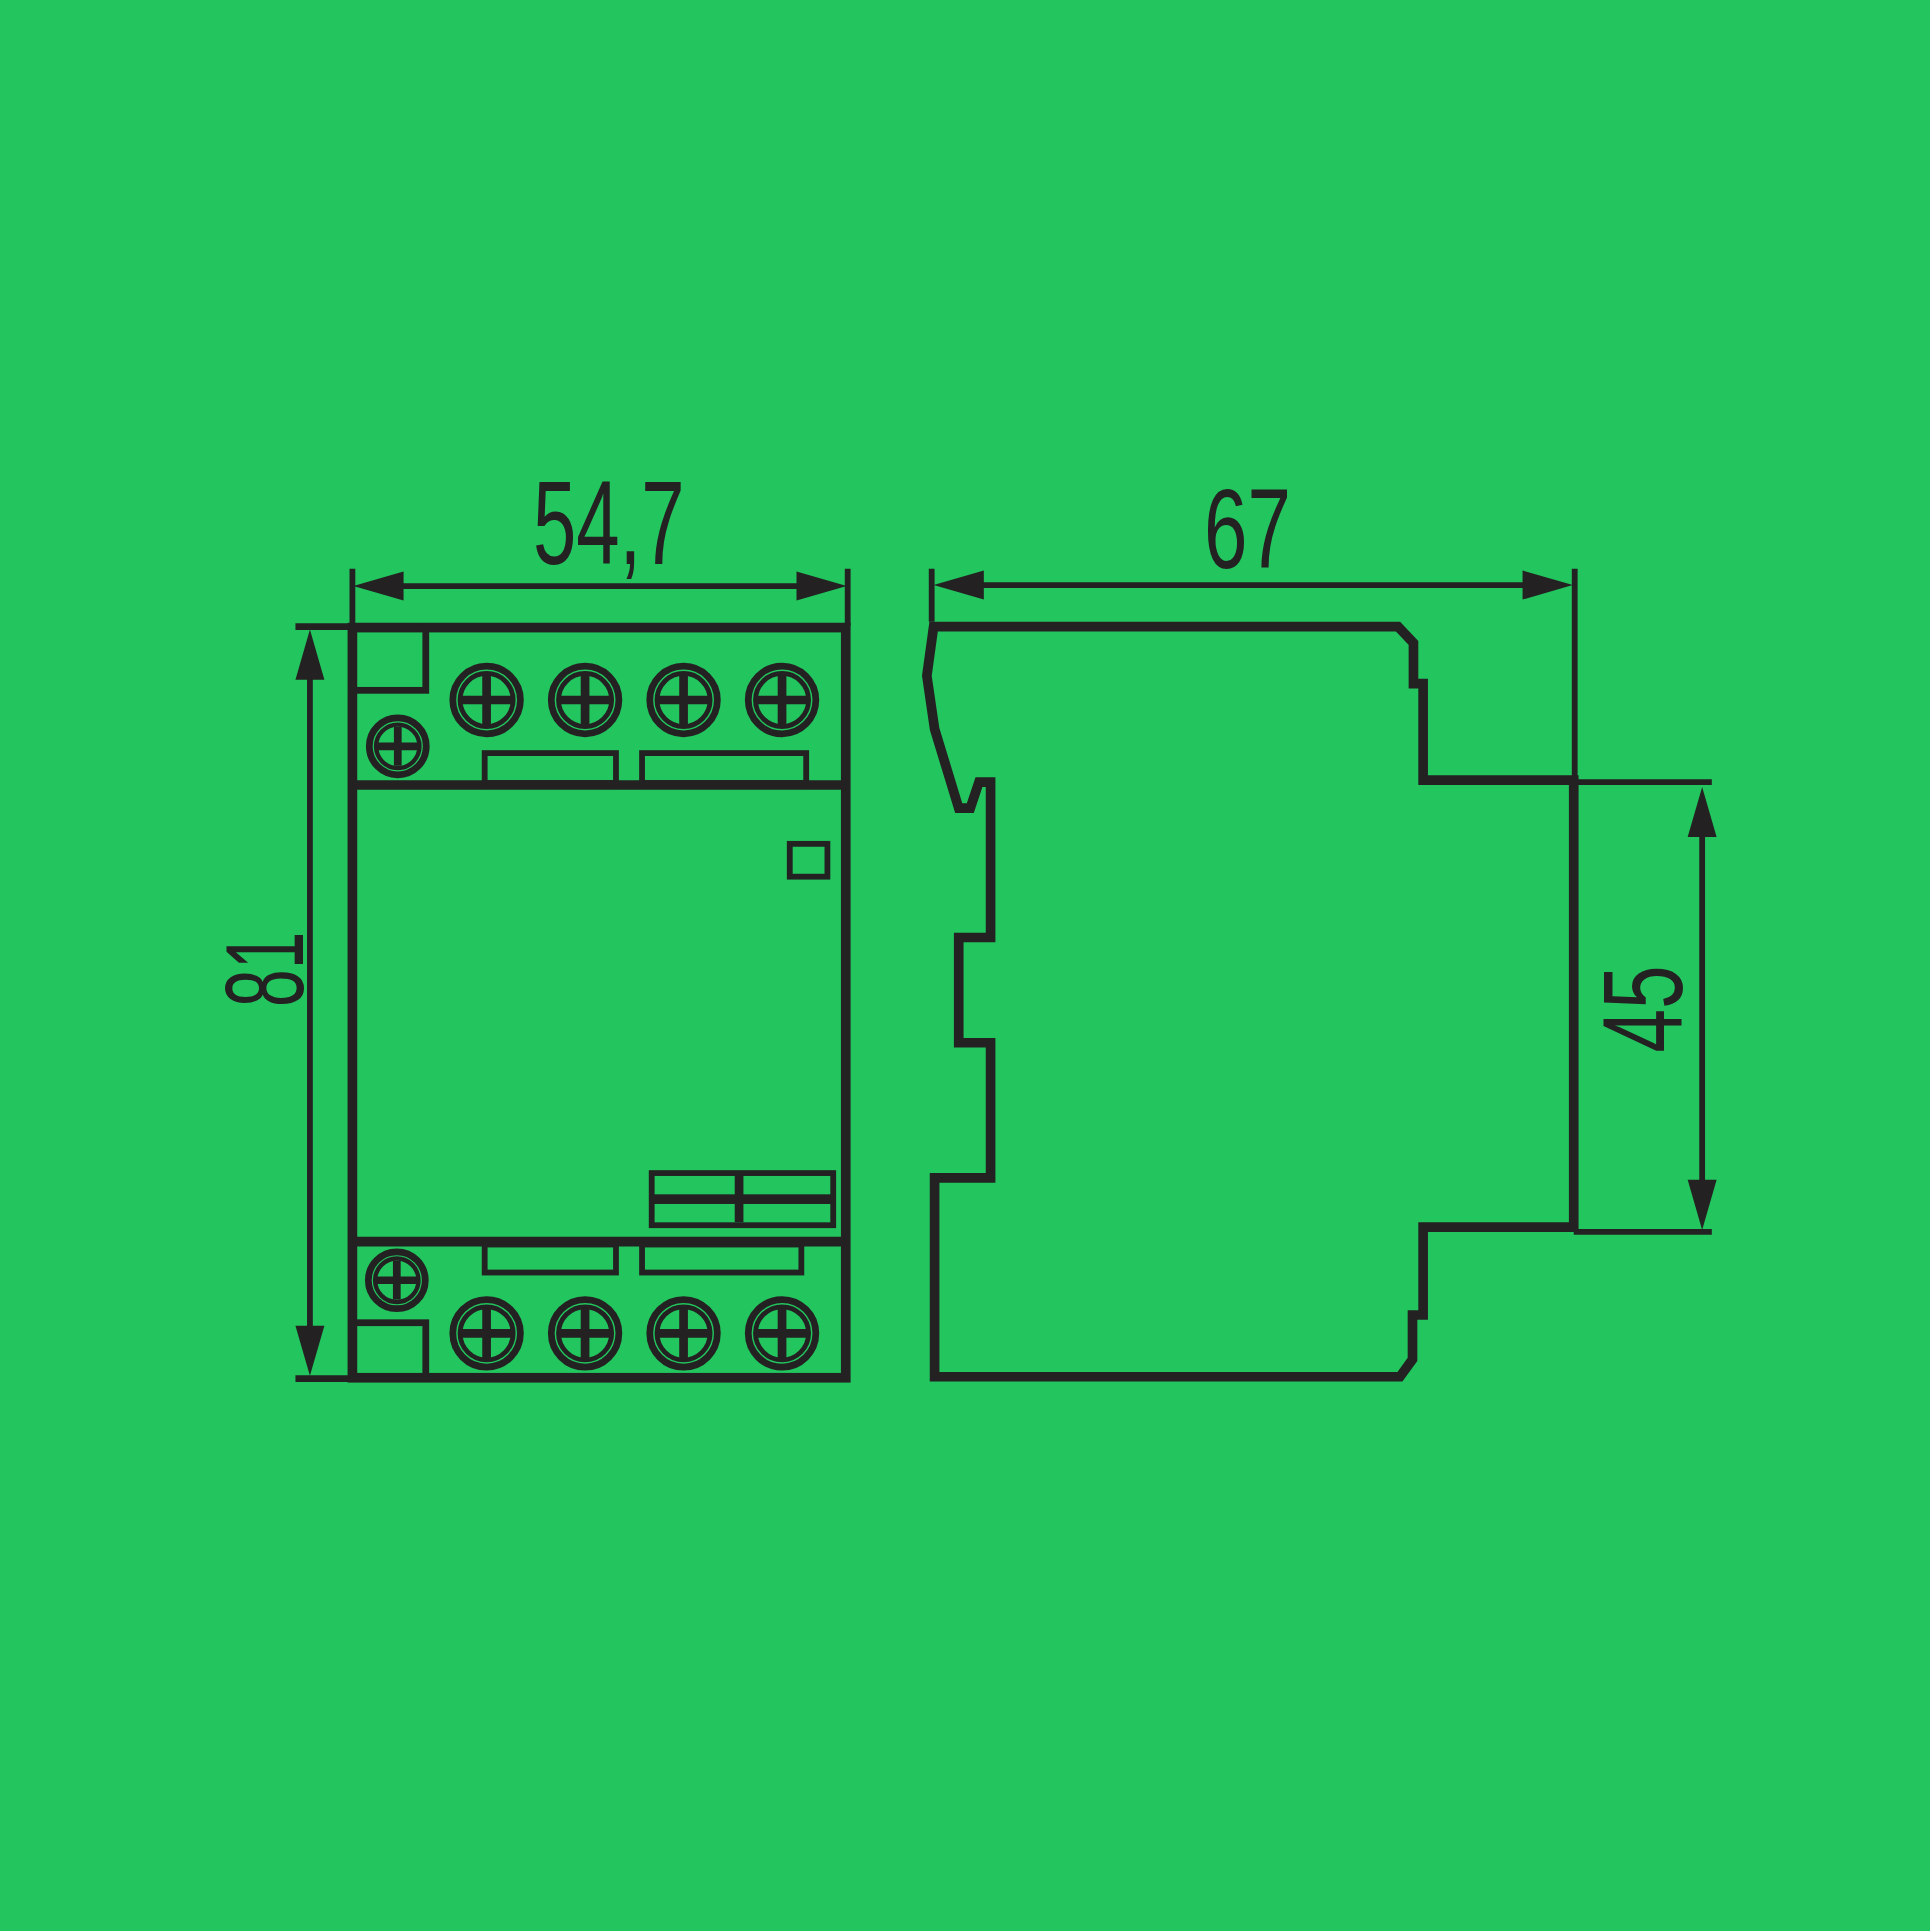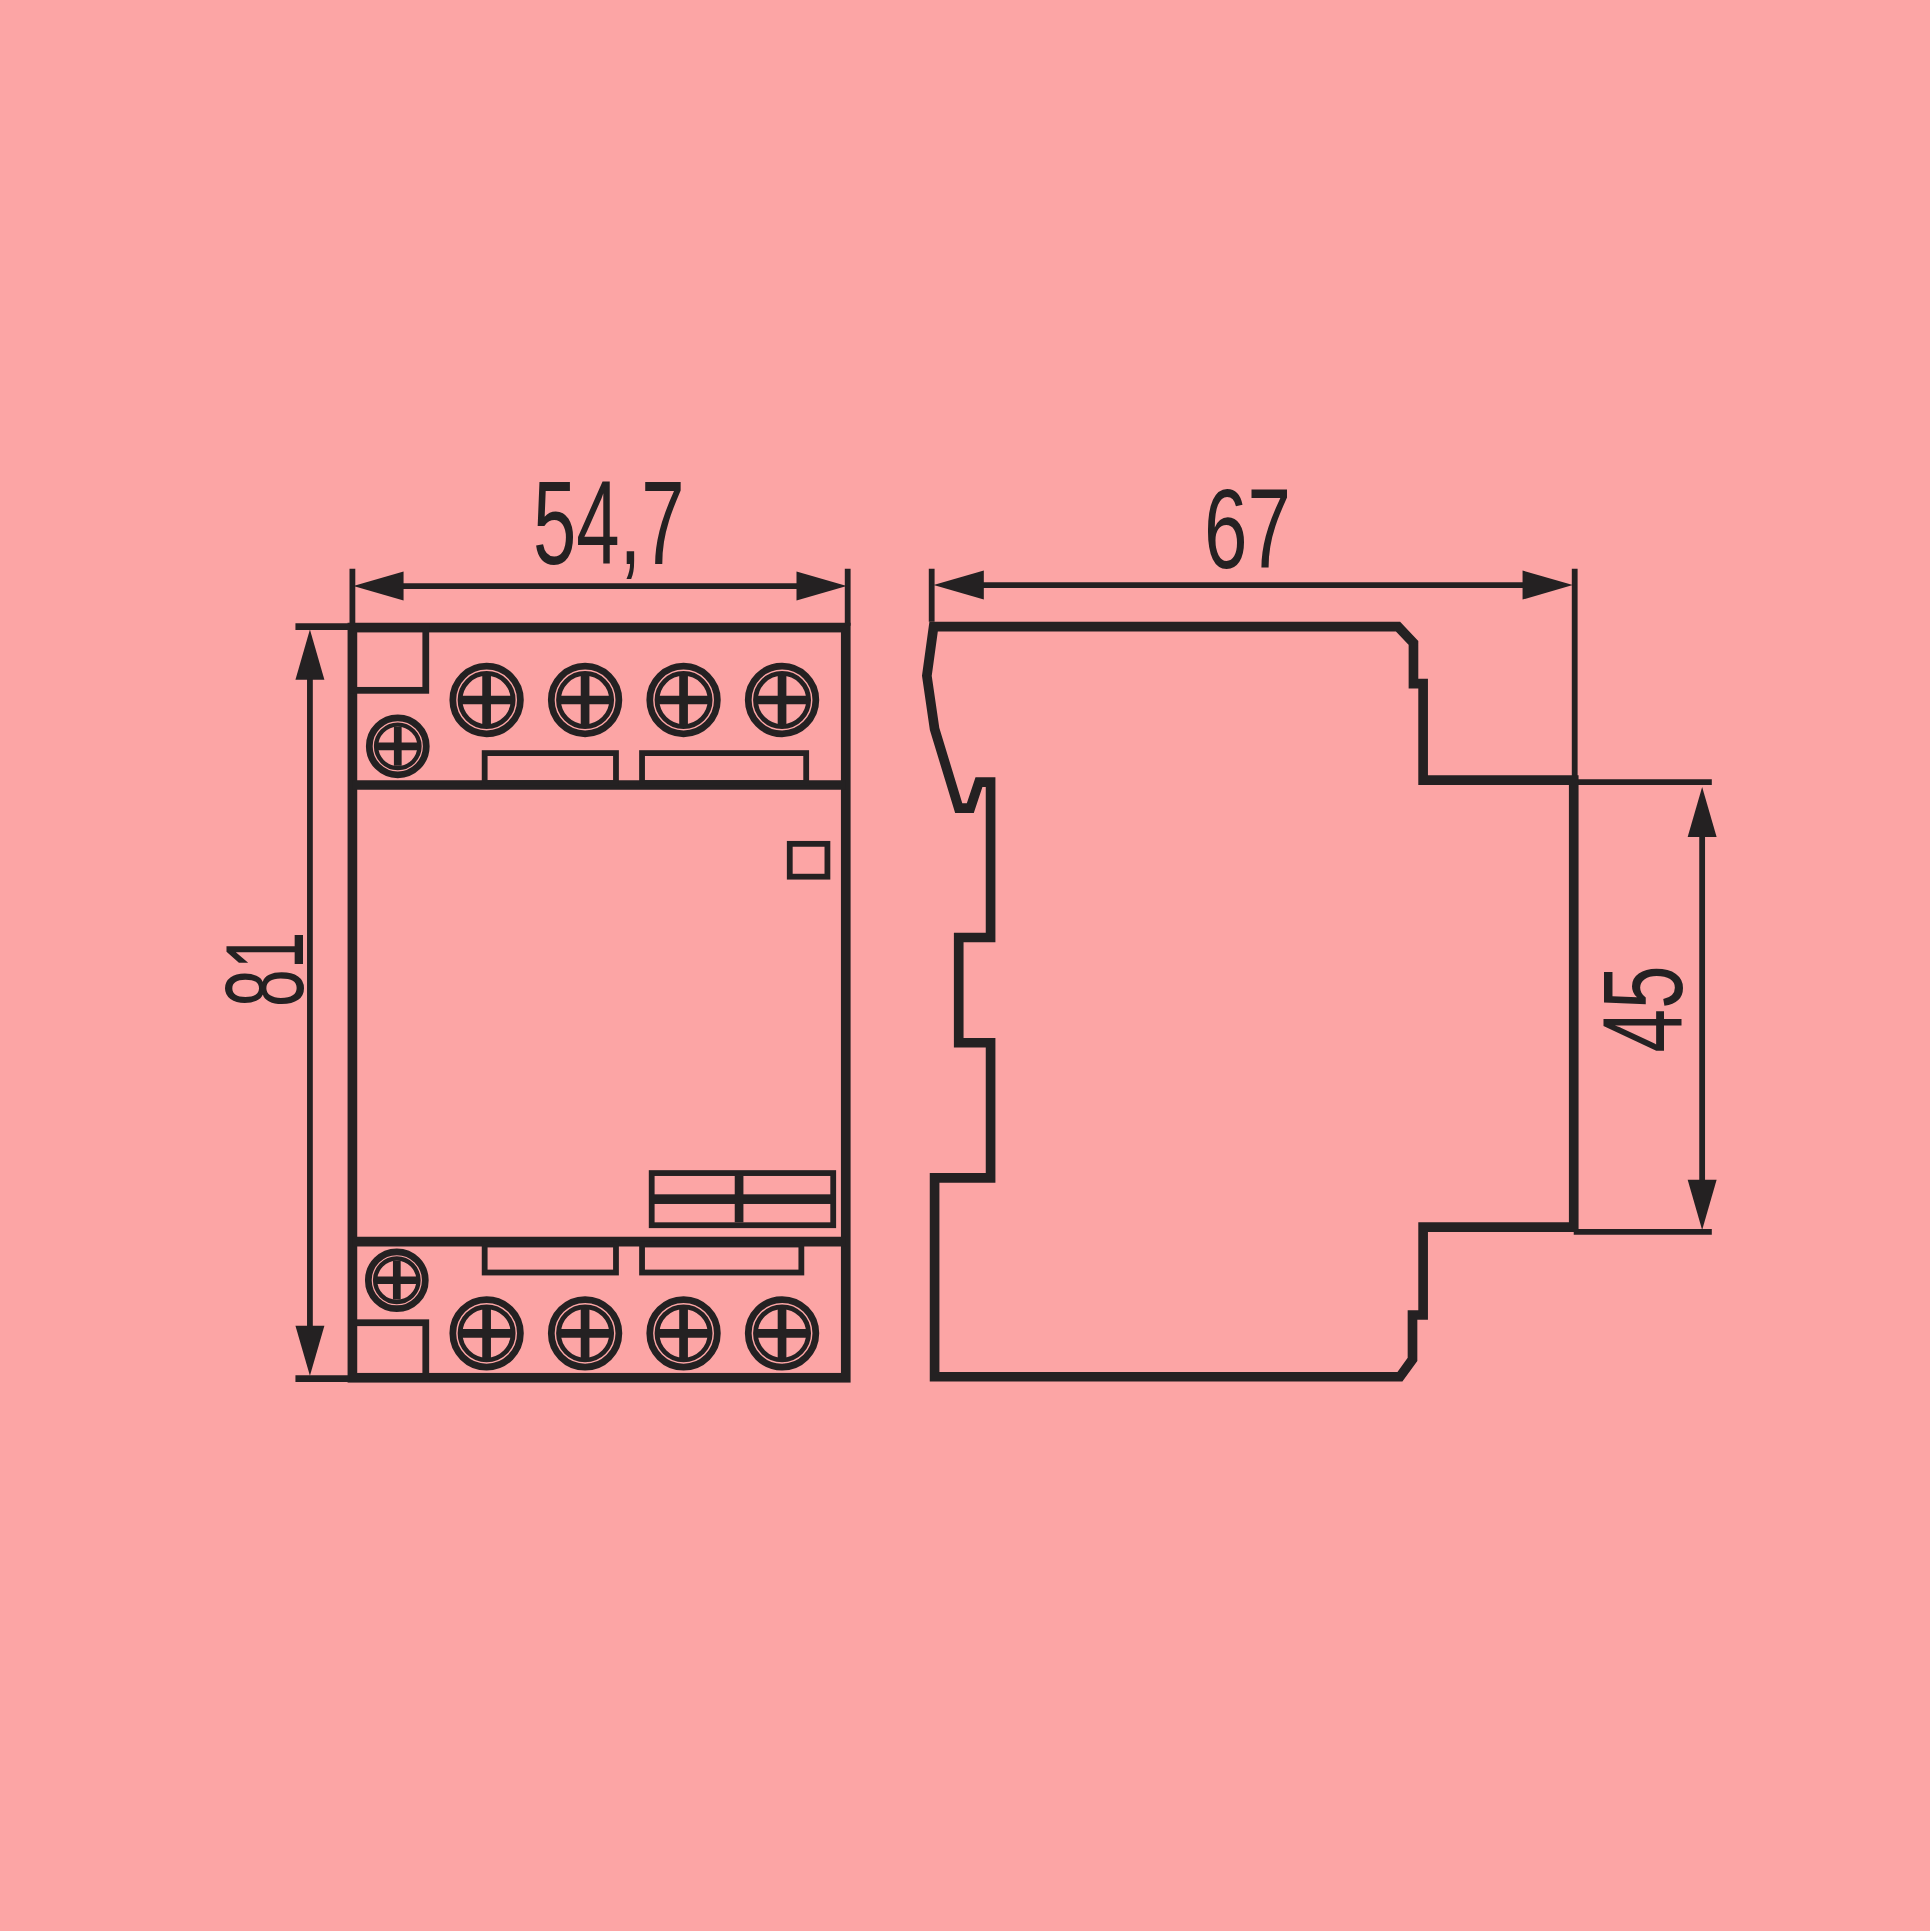--- a/index.html
+++ b/index.html
@@ -1,16 +1,16 @@
 <!DOCTYPE html>
 <html><head>
 <meta charset="utf-8">
 <style>
   html,body{margin:0;padding:0;background:#ffffff;}
-  #page{width:1930px;height:1931px;position:relative;background:#fca5a5;}
+  #page{width:1930px;height:1931px;position:relative;background:#22c55e;}
   svg{position:absolute;left:0;top:0;}
   text{font-family:"Liberation Sans",sans-serif;fill:#242122;}
 </style>
 </head>
 <body>
 <div id="page">
 <svg width="1930" height="1931" viewBox="0 0 1999 2000">
 <g stroke="#242122" fill="none">
 
 <rect x="365" y="650" width="511" height="777" stroke-width="10"></rect>

